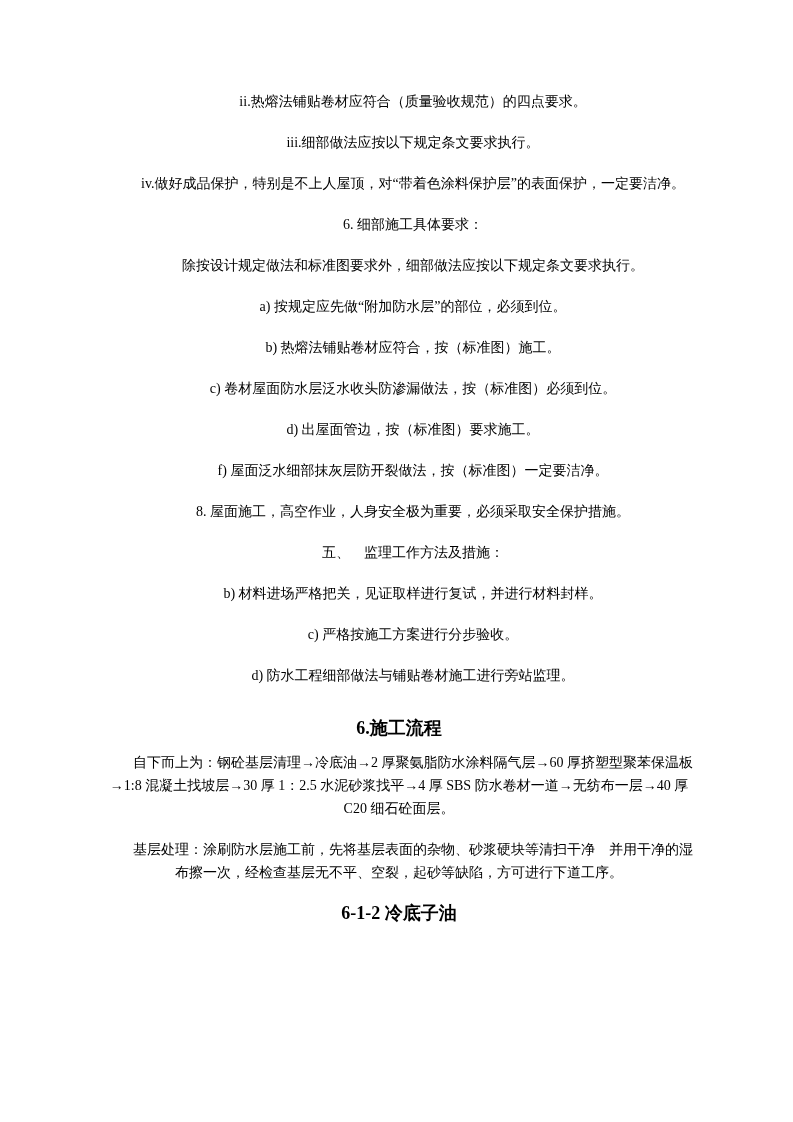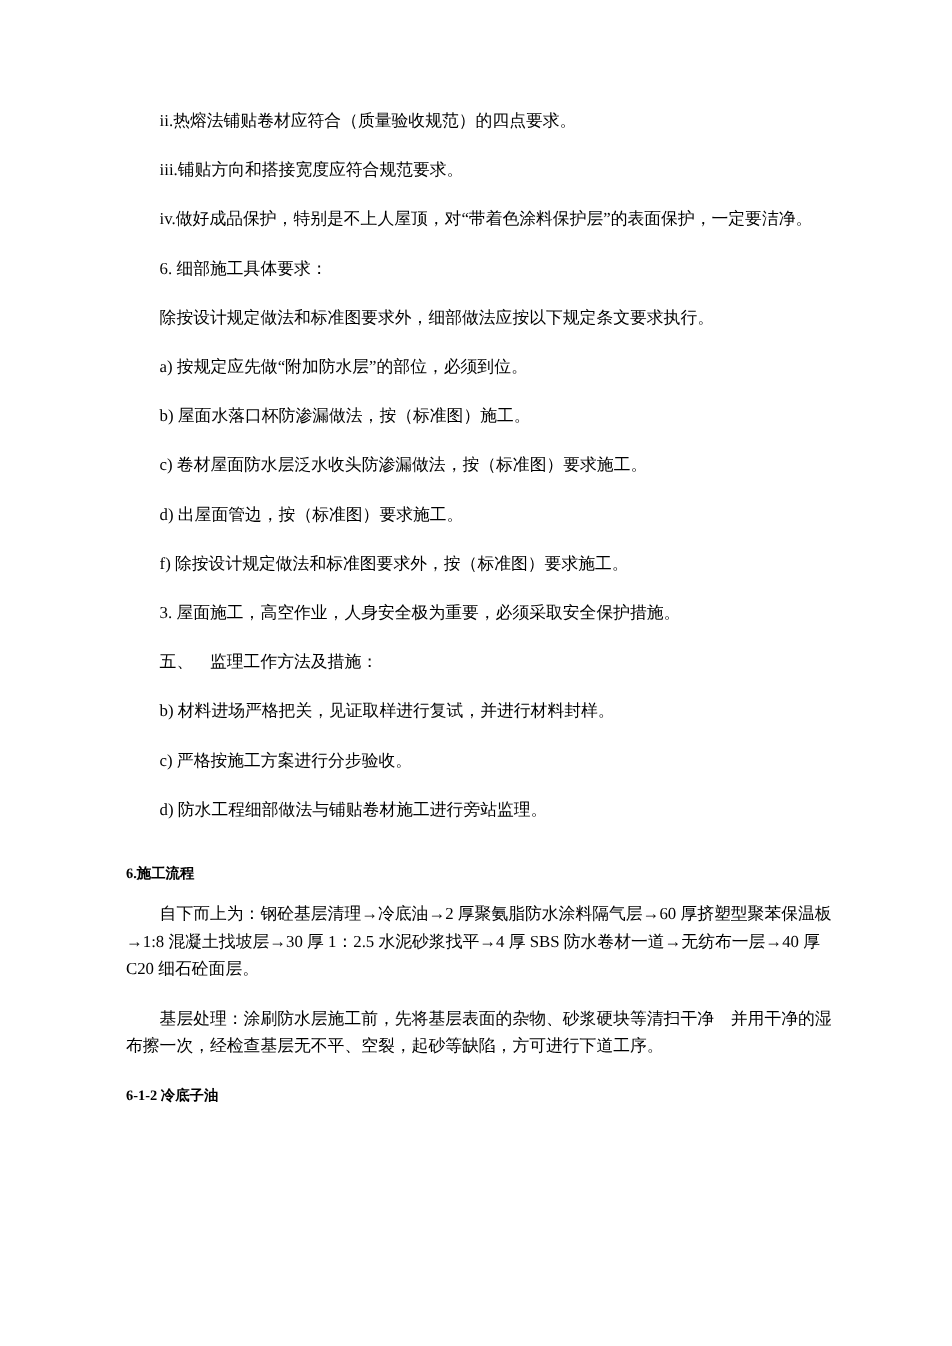--- a/index.html
+++ b/index.html
@@ -13,62 +13,63 @@
     font-family: "Liberation Serif", "DejaVu Serif", serif;
     color: #000000;
     font-size: 14px;
   }
   .page {
     position: relative;
     width: 793px;
     height: 1122px;
     background: #ffffff;
     overflow: hidden;
+    text-align: center;
   }
   .content {
     position: absolute;
     left: 105px;
     top: 90px;
     width: 588px;
   }
   .doc-line {
     margin: 0 0 18px 28px;
     line-height: 23px;
   }
   .doc-para {
     margin: 0 0 18px 0;
     line-height: 23px;
     text-indent: 28px;
   }
   .doc-heading {
     font-weight: bold;
-    font-size: 12px;
+    font-size: 18px;
     line-height: 23px;
     margin: 0 0 11px 0;
   }
   .gap-before {
     margin-top: 30px;
   }
 </style>
 </head>
 <body>
 
 <div class="page">
   <div class="content">
     <div class="doc-line">ii.热熔法铺贴卷材应符合（质量验收规范）的四点要求。</div>
-    <div class="doc-line">iii.铺贴方向和搭接宽度应符合规范要求。</div>
+    <div class="doc-line">iii.细部做法应按以下规定条文要求执行。</div>
     <div class="doc-line">iv.做好成品保护，特别是不上人屋顶，对“带着色涂料保护层”的表面保护，一定要洁净。</div>
     <div class="doc-line">6. 细部施工具体要求：</div>
     <div class="doc-line">除按设计规定做法和标准图要求外，细部做法应按以下规定条文要求执行。</div>
     <div class="doc-line">a) 按规定应先做“附加防水层”的部位，必须到位。</div>
-    <div class="doc-line">b) 屋面水落口杯防渗漏做法，按（标准图）施工。</div>
-    <div class="doc-line">c) 卷材屋面防水层泛水收头防渗漏做法，按（标准图）要求施工。</div>
+    <div class="doc-line">b) 热熔法铺贴卷材应符合，按（标准图）施工。</div>
+    <div class="doc-line">c) 卷材屋面防水层泛水收头防渗漏做法，按（标准图）必须到位。</div>
     <div class="doc-line">d) 出屋面管边，按（标准图）要求施工。</div>
-    <div class="doc-line">f) 除按设计规定做法和标准图要求外，按（标准图）要求施工。</div>
-    <div class="doc-line">3. 屋面施工，高空作业，人身安全极为重要，必须采取安全保护措施。</div>
+    <div class="doc-line">f) 屋面泛水细部抹灰层防开裂做法，按（标准图）一定要洁净。</div>
+    <div class="doc-line">8. 屋面施工，高空作业，人身安全极为重要，必须采取安全保护措施。</div>
     <div class="doc-line">五、　监理工作方法及措施：</div>
     <div class="doc-line">b) 材料进场严格把关，见证取样进行复试，并进行材料封样。</div>
     <div class="doc-line">c) 严格按施工方案进行分步验收。</div>
     <div class="doc-line">d) 防水工程细部做法与铺贴卷材施工进行旁站监理。</div>
     <div class="doc-heading gap-before">6.施工流程</div>
     <div class="doc-para">自下而上为：钢砼基层清理→冷底油→2 厚聚氨脂防水涂料隔气层→60 厚挤塑型聚苯保温板→1:8 混凝土找坡层→30 厚 1：2.5 水泥砂浆找平→4 厚 SBS 防水卷材一道→无纺布一层→40 厚 C20 细石砼面层。</div>
     <div class="doc-para">基层处理：涂刷防水层施工前，先将基层表面的杂物、砂浆硬块等清扫干净　并用干净的湿布擦一次，经检查基层无不平、空裂，起砂等缺陷，方可进行下道工序。</div>
     <div class="doc-heading">6-1-2 冷底子油</div>
   </div>
 </div>

